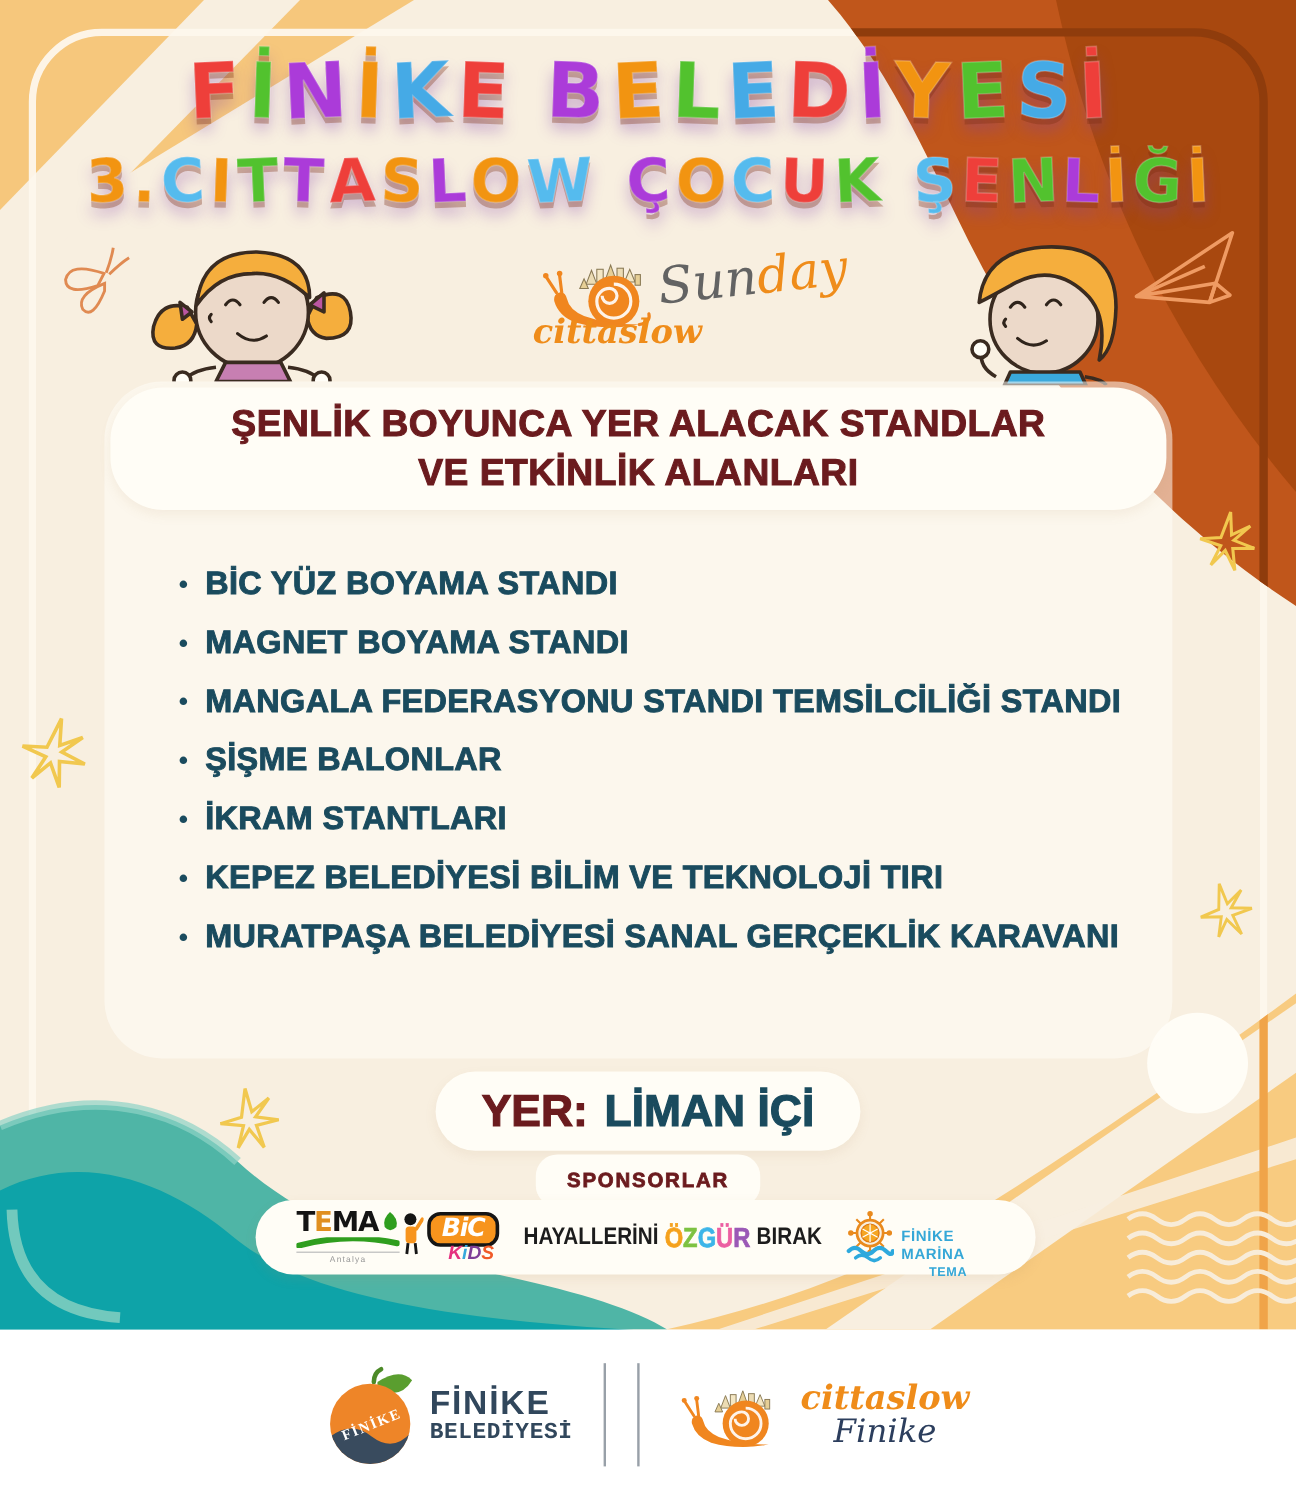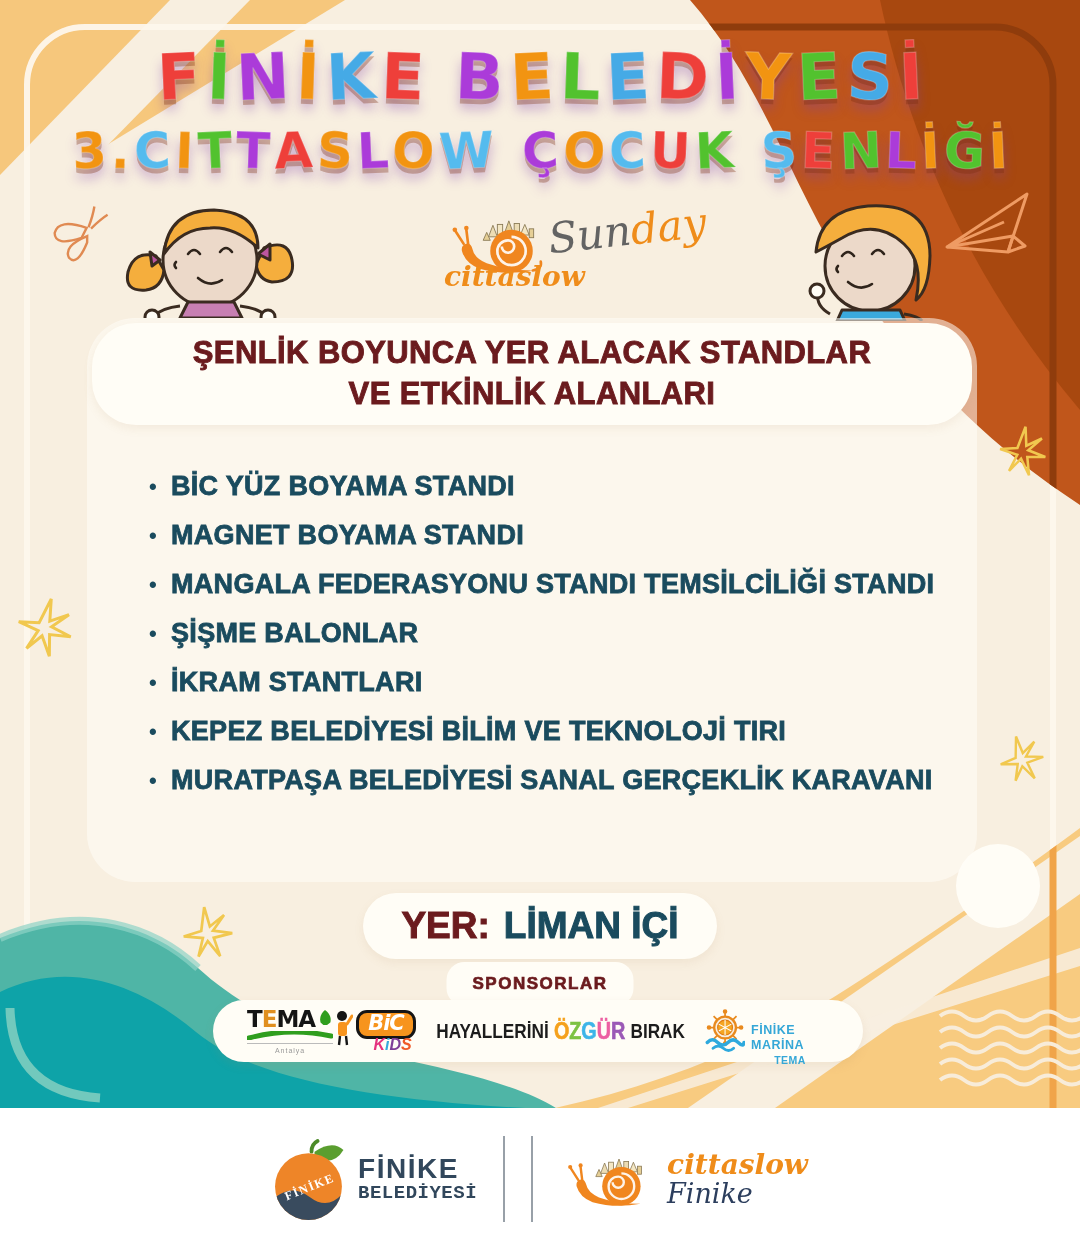--- a/index.html
+++ b/index.html
@@ -77,21 +77,21 @@
   .f-line1{font-size:28px;letter-spacing:1.5px;}
   .f-line2{font-size:19px;letter-spacing:.5px;font-family:Liberation Mono, monospace;}
   .f-divider{width:2px;height:86px;background:#98a0a8;}
   .f-mayor{display:flex;flex-direction:column;align-items:center;line-height:1;}
   .mayor-first{font-family:"DejaVu Serif",serif;font-style:italic;font-size:36px;color:#1d3b66;margin-bottom:-6px;}
   .mayor-last{font-size:46px;font-weight:bold;color:#e62328;letter-spacing:2px;font-family:"DejaVu Sans",sans-serif;}
   .mayor-bar{margin-top:5px;background:#1d3a5a;color:#fff;font-size:19px;font-weight:bold;padding:8px 13px;letter-spacing:.3px;-webkit-text-stroke:.4px currentColor;}
   .f-cs{display:flex;align-items:center;gap:4px;}
   .f-cs-text{display:flex;flex-direction:column;line-height:1.05;}
   .f-cs-script{font-family:"DejaVu Serif",serif;font-style:italic;font-weight:bold;font-size:28px;color:#ef8c1a;}
-  .f-cs-city{font-family:"DejaVu Serif",serif;font-style:italic;font-size:27px;color:#2c3e5d;text-align:left;}
+  .f-cs-city{font-family:"DejaVu Serif",serif;font-style:italic;font-size:27px;color:#2c3e5d;text-align:center;}
 </style>
 </head>
 <body>
 
 <div class="poster">
 
   <svg class="bg" width="1080" height="1250" viewBox="0 0 1080 1250">
     <defs>
       <path id="blobTR" d="M690,0 C760,80 790,180 840,260 C900,355 980,440 1080,505 L1080,0 Z"></path>
       <path id="cornerBR" d="M555,1108 C660,1085 760,1045 845,990 C920,942 1010,880 1080,828 L1080,1108 Z"></path>

